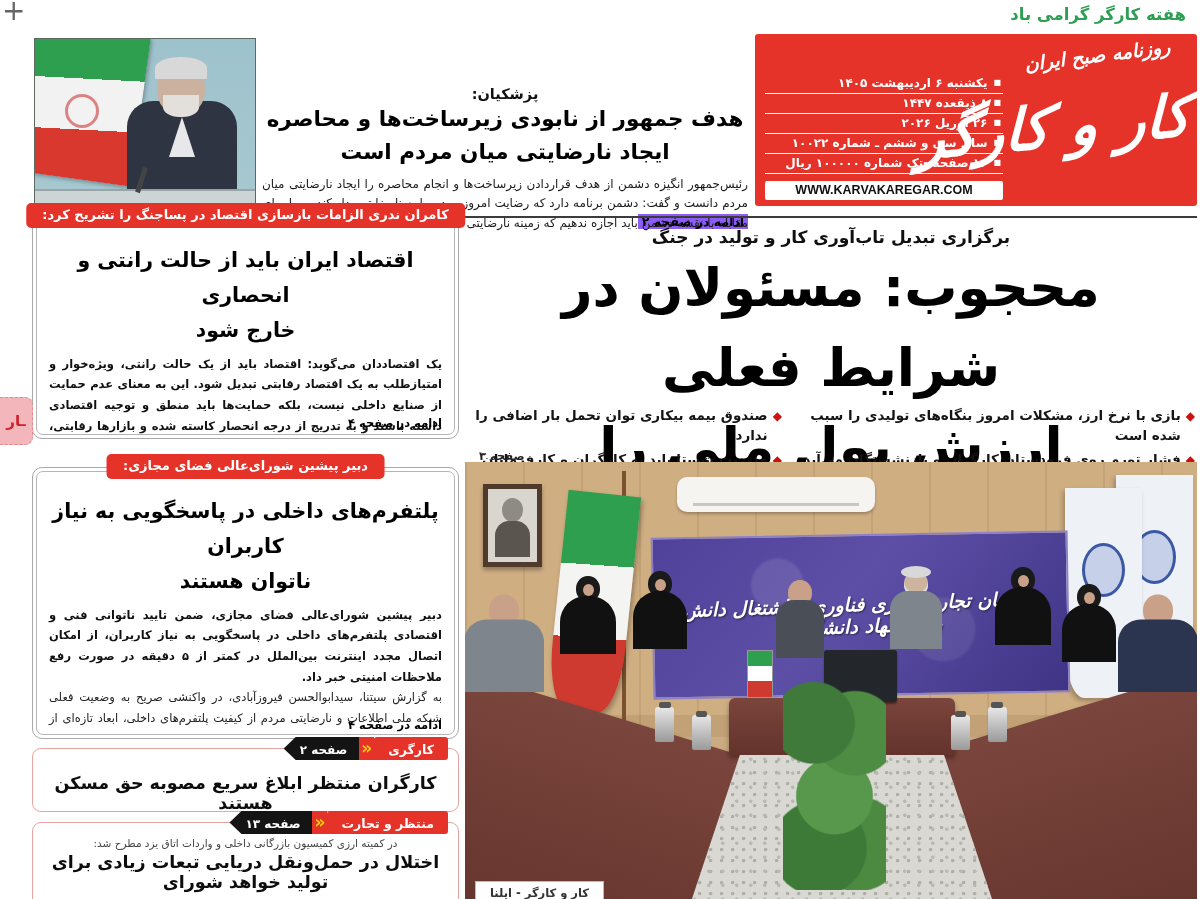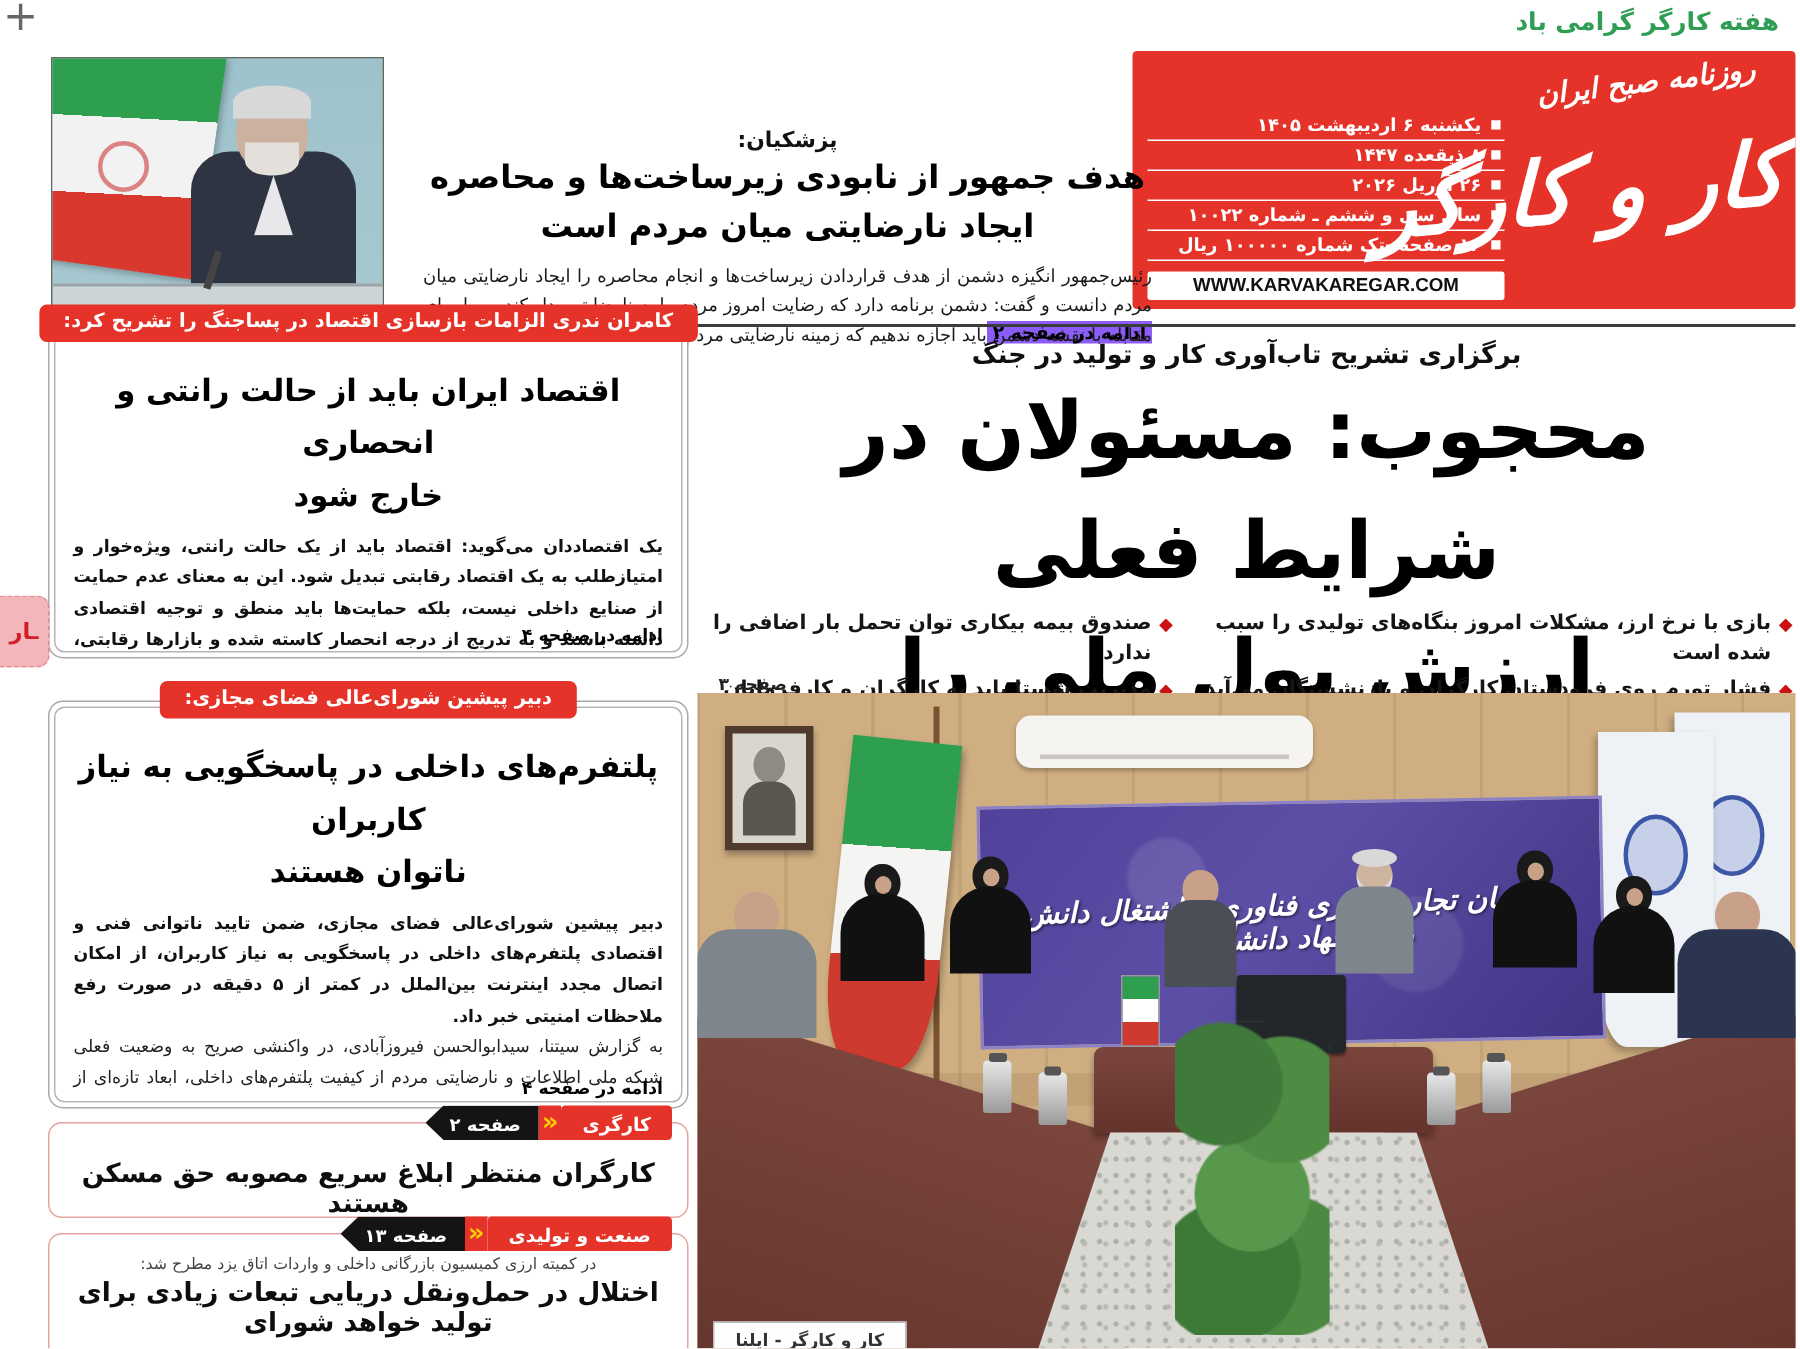--- a/index.html
+++ b/index.html
@@ -60,21 +60,21 @@
     background:#cbb2a0; }
   .pres-hair { position:absolute; left:120px; top:18px; width:52px; height:22px; border-radius:50% 50% 0 0;
     background:#d8d8d8; }
   .pres-beard { position:absolute; left:128px; top:56px; width:36px; height:22px; border-radius:0 0 45% 45%;
     background:#e3e0dc; }
   .pres-desk { position:absolute; left:0; bottom:0; width:100%; height:22px; background:#cdd4d6;
     border-top:2px solid #9aa4a8; }
   .pres-mic { position:absolute; left:104px; bottom:18px; width:5px; height:26px; background:#444;
     transform:rotate(18deg); }
   
-  .top-story { position:absolute; left:262px; top:86px; width:486px; text-align:center;margin-left:20px; }
+  .top-story { position:absolute; left:262px; top:86px; width:486px; text-align:center; }
   .top-story .kicker { font-size:14.5px; font-weight:bold; color:#111; }
   .top-story .hl { font-size:21.5px; font-weight:bold; color:#000; line-height:1.55; }
   .top-story .body {
     margin-top:6px; text-align:justify; font-size:12px; line-height:1.62; color:#1a1a1a;
   }
   .top-story .cont { text-align:center; font-weight:bold; font-size:12.5px; margin-top:-19px; background:#8b5cf6; width:110px; }
   
   .abox {
     position:absolute; left:32px; width:427px; border:1px solid #a9a9a9; border-radius:10px; padding:3px;
     background:#fff;
@@ -296,31 +296,31 @@
     <div class="tab">
       <div class="sec">کارگری</div>
       <div class="chev">«</div>
       <div class="pg">صفحه ۲</div>
     </div>
     <div class="hl" style="margin-top:24px;">کارگران منتظر ابلاغ سریع مصوبه حق مسکن هستند</div>
   </div>
 
   <div class="brief" style="top:822px; height:90px;">
     <div class="tab">
-      <div class="sec">صنعت و تولیدی</div>
+      <div class="sec">منتظر و تجارت</div>
       <div class="chev">«</div>
       <div class="pg">صفحه ۱۳</div>
     </div>
     <div class="bk">در کمیته ارزی کمیسیون بازرگانی داخلی و واردات اتاق یزد مطرح شد:</div>
     <div class="hl" style="margin-top:3px;">اختلال در حمل‌ونقل دریایی تبعات زیادی برای تولید خواهد شورای</div>
   </div>
 
   <div class="sticker">ـار</div>
 
-  <div class="lead-kicker">برگزاری تشریح تاب‌آوری کار و تولید در جنگ</div>
+  <div class="lead-kicker">برگزاری تبدیل تاب‌آوری کار و تولید در جنگ</div>
   <div class="lead-hl">
     <div>محجوب: مسئولان در شرایط فعلی</div>
     <div>ارزش پول ملی را دست‌کاری نکنند</div>
   </div>
 
   <div class="bullets">
     <div class="b">
       <span class="d">◆</span>
       <span>بازی با نرخ ارز، مشکلات امروز بنگاه‌های تولیدی را  سبب شده است</span>
     </div>

